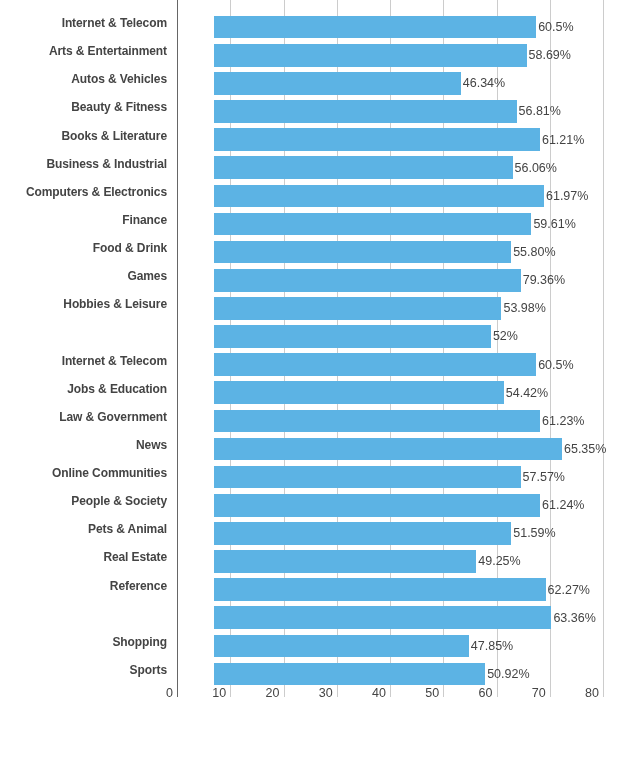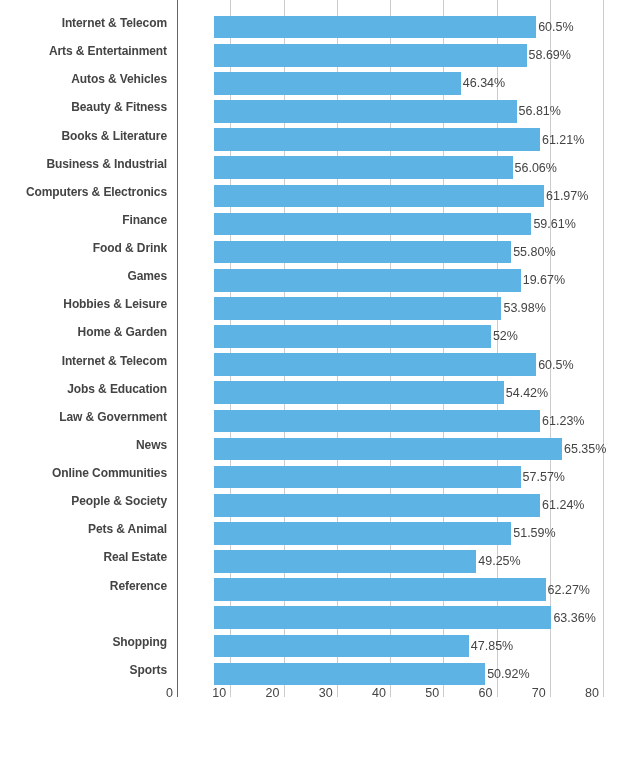--- a/index.html
+++ b/index.html
@@ -212,32 +212,31 @@
           <div class="cat-label">Food &amp; Drink</div>
           <div class="bar-track" style="height: 28.125px;">
             <div class="bar" style="width: 297.135px; background: rgb(92, 179, 228); height: 22.625px; top: 2.8px;"></div>
             <div class="bar-value" style="left: 297.135px;">55.80%</div>
           </div>
         </div>
         <div class="bar-row" style="top: 262.125px; height: 28.125px;">
           <div class="cat-label">Games</div>
           <div class="bar-track" style="height: 28.125px;">
             <div class="bar" style="width: 306.72px; background: rgb(92, 179, 228); height: 22.625px; top: 2.8px;"></div>
-            <div class="bar-value" style="left: 306.72px;">19.67%</div>
+            <div class="bar-value" style="left: 306.72px;">79.36%</div>
           </div>
         </div>
         <div class="bar-row" style="top: 290.25px; height: 28.125px;">
           <div class="cat-label">Hobbies &amp; Leisure</div>
           <div class="bar-track" style="height: 28.125px;">
             <div class="bar" style="width: 287.443px; background: rgb(92, 179, 228); height: 22.625px; top: 2.8px;"></div>
             <div class="bar-value" style="left: 287.443px;">53.98%</div>
           </div>
         </div>
         <div class="bar-row" style="top: 318.375px; height: 28.125px;">
-          <div class="cat-label">Home &amp; Garden</div>
           <div class="bar-track" style="height: 28.125px;">
             <div class="bar" style="width: 276.9px; background: rgb(92, 179, 228); height: 22.625px; top: 2.8px;"></div>
             <div class="bar-value" style="left: 276.9px;">52%</div>
           </div>
         </div>
         <div class="bar-row" style="top: 346.5px; height: 28.125px;">
           <div class="cat-label">Internet &amp; Telecom</div>
           <div class="bar-track" style="height: 28.125px;">
             <div class="bar" style="width: 322.163px; background: rgb(92, 179, 228); height: 22.625px; top: 2.8px;"></div>
             <div class="bar-value" style="left: 322.163px;">60.5%</div>

